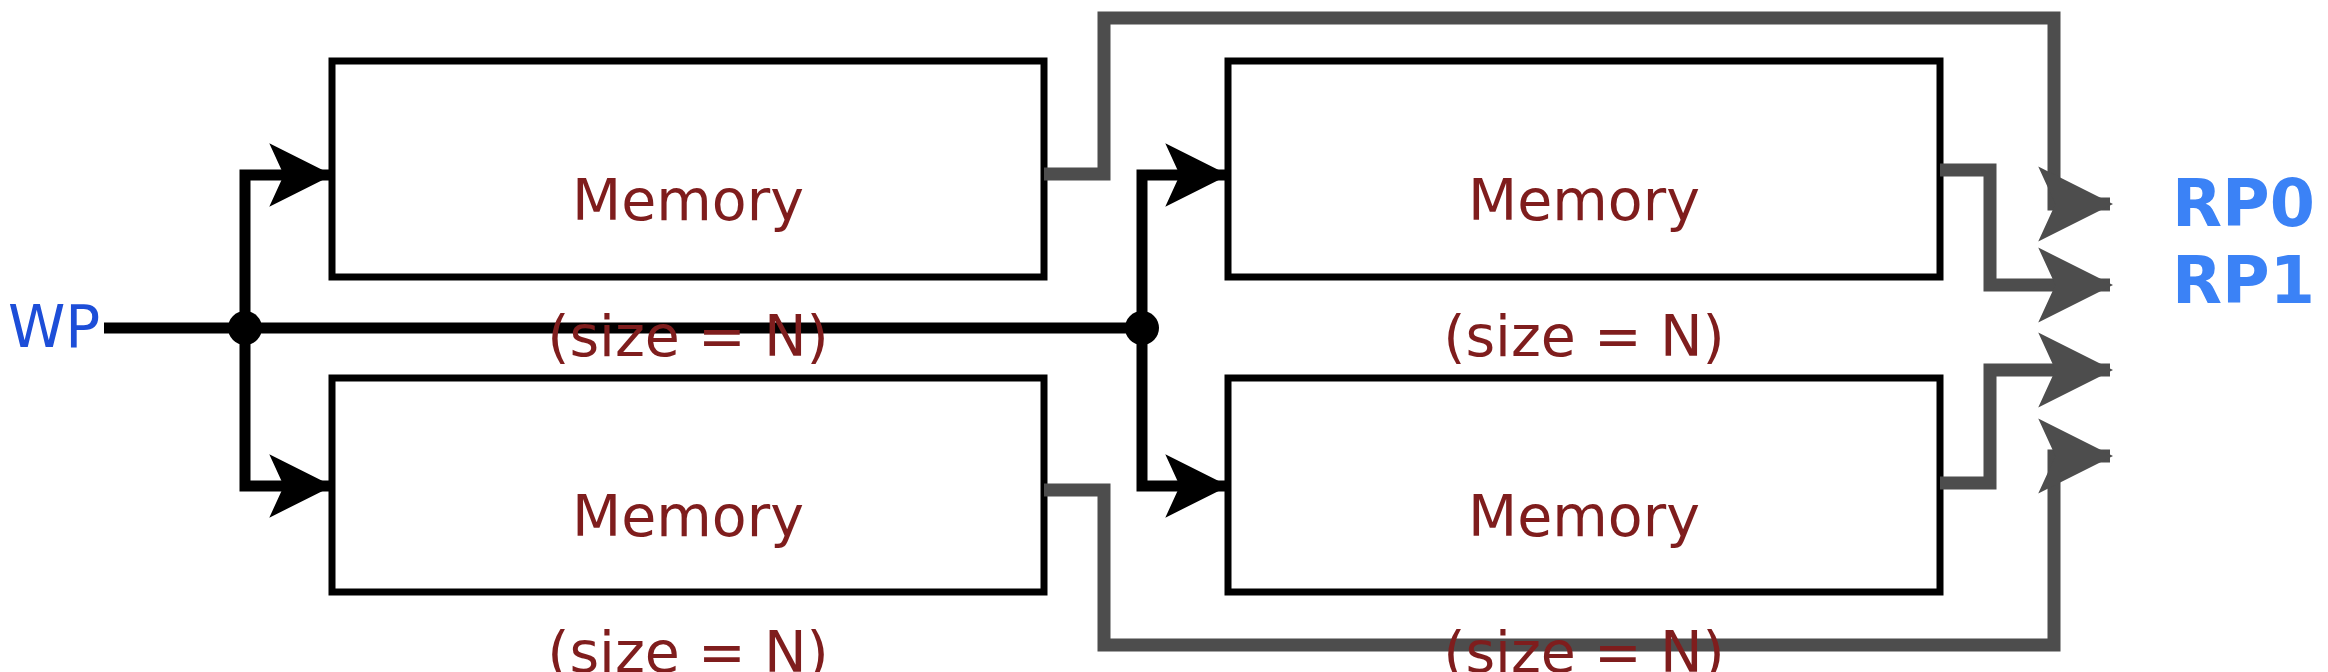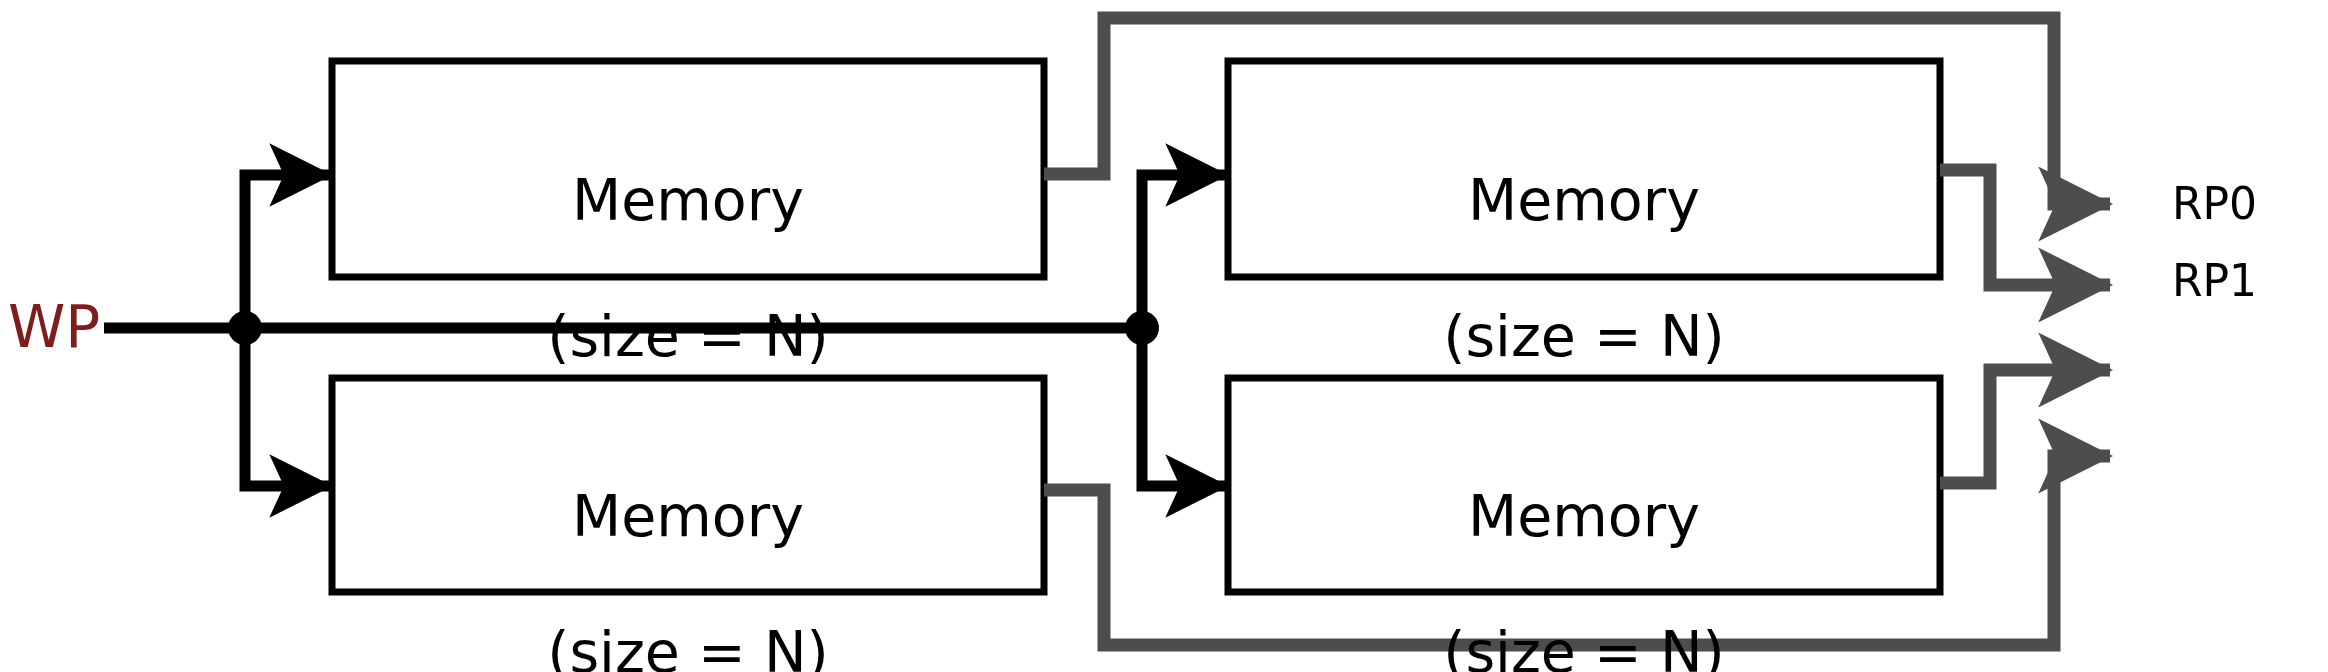--- a/index.html
+++ b/index.html
@@ -2,37 +2,38 @@
 <html><head>
 <meta charset="utf-8">
 <style>
   html,body{margin:0;padding:0;background:#ffffff;}
   body{font-family:"DejaVu Sans","Liberation Sans",sans-serif;}
   #stage{position:relative;width:2328px;height:672px;background:#ffffff;overflow:hidden;}
   #stage svg{position:absolute;left:0;top:0;width:2328px;height:672px;display:block;}
   .blk-label{
     position:absolute;
     text-align:center;
-    color:#000000;
+    color:#7f1d1d;
     font-size:57px;
     line-height:68px;
     letter-spacing:0px;
     white-space:pre-line;
     pointer-events:none;
   }
   .port-label{
     position:absolute;
-    color:#000000;
-    font-size:44px;
+    color:#3b82f6;
+    font-size:65px;
     line-height:58px;
     white-space:nowrap;
+    font-weight:bold;
   }
   .wp-label{
     position:absolute;
-    color:#7f1d1d;
+    color:#1d4ed8;
     font-size:58px;
     line-height:58px;
     white-space:nowrap;
   }
 </style>
 </head>
 <body>
 
 <div id="stage">
 

